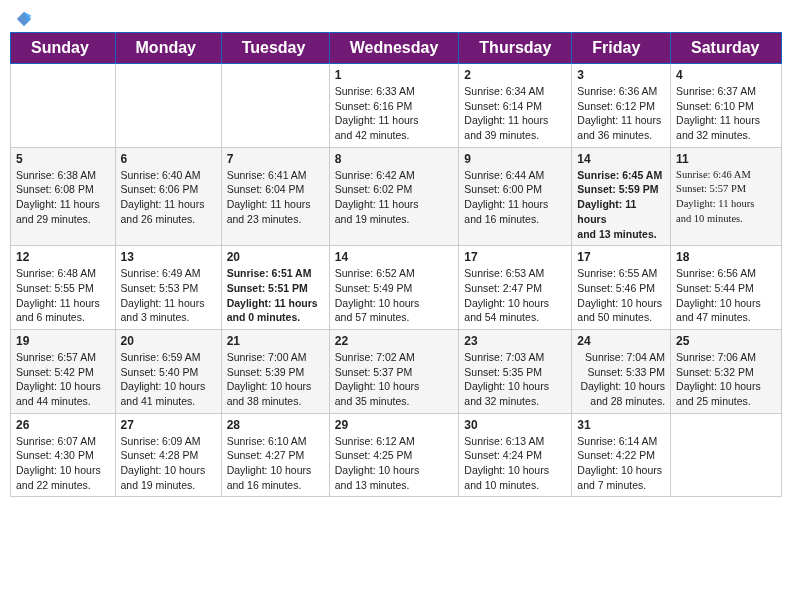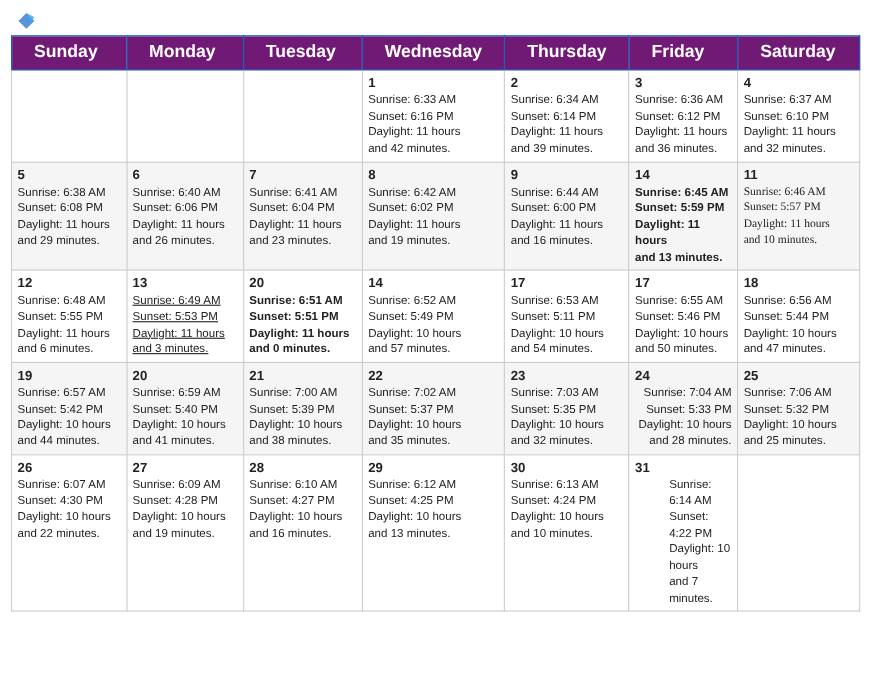--- a/index.html
+++ b/index.html
@@ -215,21 +215,21 @@
       <tr>
         <td>
           <span class="day-num">12</span>
           <div class="day-info" style="white-space: pre-line;">Sunrise: 6:48 AM
 Sunset: 5:55 PM
 Daylight: 11 hours
 and 6 minutes.</div>
         </td>
         <td>
           <span class="day-num">13</span>
-          <div class="day-info" style="white-space: pre-line; text-decoration: underline;">Sunrise: 6:49 AM
+          <div class="day-info" style="white-space: pre-line;">Sunrise: 6:49 AM
 Sunset: 5:53 PM
 Daylight: 11 hours
 and 3 minutes.</div>
         </td>
         <td>
           <span class="day-num">20</span>
           <div class="day-info" style="white-space: pre-line; font-weight: bold;">Sunrise: 6:51 AM
 Sunset: 5:51 PM
 Daylight: 11 hours
 and 0 minutes.</div>
@@ -237,21 +237,21 @@
         <td>
           <span class="day-num">14</span>
           <div class="day-info" style="white-space: pre-line;">Sunrise: 6:52 AM
 Sunset: 5:49 PM
 Daylight: 10 hours
 and 57 minutes.</div>
         </td>
         <td>
           <span class="day-num">17</span>
           <div class="day-info" style="white-space: pre-line;">Sunrise: 6:53 AM
-Sunset: 5:11 PM
+Sunset: 2:47 PM
 Daylight: 10 hours
 and 54 minutes.</div>
         </td>
         <td>
           <span class="day-num">17</span>
           <div class="day-info" style="white-space: pre-line;">Sunrise: 6:55 AM
 Sunset: 5:46 PM
 Daylight: 10 hours
 and 50 minutes.</div>
         </td>
@@ -345,21 +345,21 @@
         </td>
         <td>
           <span class="day-num">30</span>
           <div class="day-info" style="white-space: pre-line;">Sunrise: 6:13 AM
 Sunset: 4:24 PM
 Daylight: 10 hours
 and 10 minutes.</div>
         </td>
         <td>
           <span class="day-num">31</span>
-          <div class="day-info" style="white-space: pre-line; margin-left: 31px;">Sunrise: 6:14 AM
+          <div class="day-info" style="white-space: pre-line;">Sunrise: 6:14 AM
 Sunset: 4:22 PM
 Daylight: 10 hours
 and 7 minutes.</div>
         </td>
         <td class="empty-cell"></td>
       </tr>
     </tbody>
 </table>
 
 </body></html>

